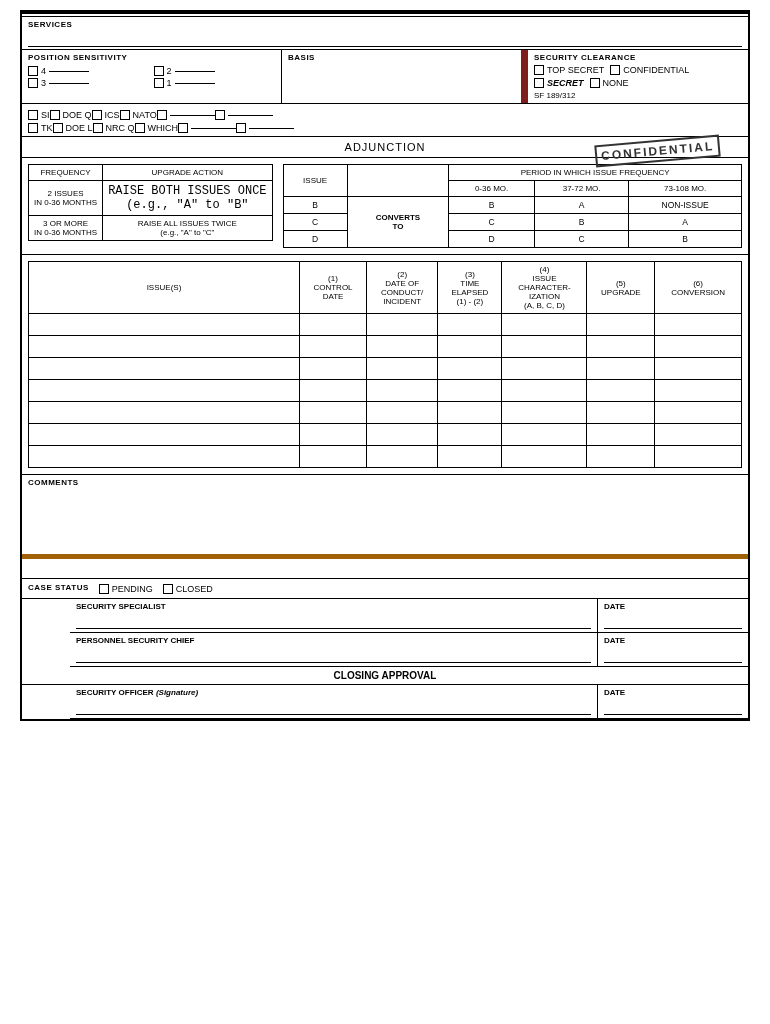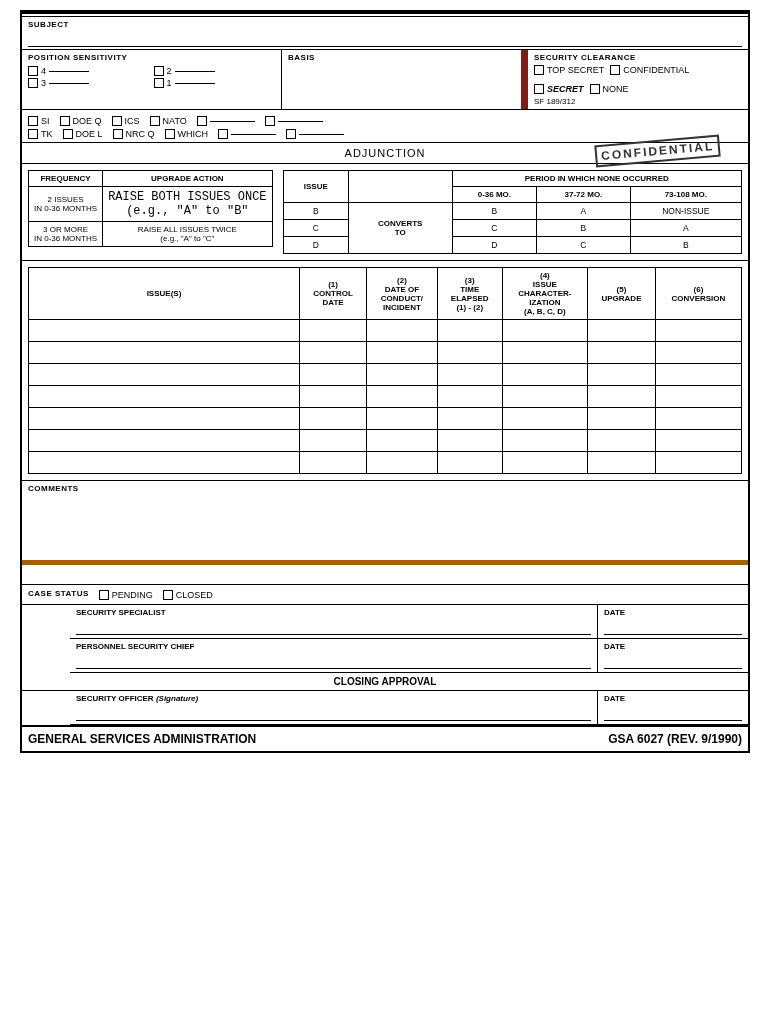--- a/index.html
+++ b/index.html
@@ -93,21 +93,20 @@
     .italic { font-style: italic; }
     .bold { font-weight: bold; }
 
     
     .special-clearance {
       border-bottom: 1px solid #000;
       padding: 3px 6px;
     }
     .sc-row {
       display: flex;
-      gap: 10px;
       margin-top: 3px;
       flex-wrap: wrap;
     }
 
     
     .adjunction-header {
       text-align: center;
       padding: 4px;
       border-bottom: 1px solid #000;
       font-weight: normal;
@@ -135,21 +134,21 @@
       width: 100%;
     }
     table td, table th {
       border: 1px solid #000;
       padding: 3px 5px;
       font-size: 8.5px;
       text-align: center;
       vertical-align: middle;
     }
     table th {
-      font-weight: bold;
+      font-weight: normal;
       font-size: 8px;
     }
 
     
     .issues-section {
       border-bottom: 1px solid #000;
       padding: 0;
     }
     .issues-table-wrap {
       padding: 6px;
@@ -257,21 +256,21 @@
 
 <div class="page-wrapper">
   <div class="confidential-stamp">CONFIDENTIAL</div>
 
   <div class="page">
 
     <div style="border-top: 2px solid #000; border-bottom: 1px solid #000; height: 5px; background: #fff;"></div>
 
 
     <div class="subject-section">
-      <div class="label-small">SUBJECT</div>
+      <div class="label-small">SERVICES</div>
       <input class="subject-input" type="text" style="">
     </div>
 
     <div class="pos-basis-sec">
 
       <div class="pos-sens">
         <div class="label-small">POSITION SENSITIVITY</div>
         <div class="checkbox-grid" style="margin-top:4px;">
           <div class="checkbox-item">
             <span class="checkbox-box"></span>
@@ -305,21 +304,21 @@
         <div style="display:flex; gap:6px; margin-top:3px;">
           <div class="checkbox-item">
             <span class="checkbox-box"></span>
             <span>TOP SECRET</span>
           </div>
           <div class="checkbox-item">
             <span class="checkbox-box"></span>
             <span>CONFIDENTIAL</span>
           </div>
         </div>
-        <div style="display:flex; gap:6px; margin-top:9px;">
+        <div style="display:flex; gap:6px; margin-top:3px;">
           <div class="checkbox-item">
             <span class="checkbox-box"></span>
             <span class="italic bold">SECRET</span>
           </div>
           <div class="checkbox-item">
             <span class="checkbox-box"></span>
             <span>NONE</span>
           </div>
         </div>
         <div class="sf-num">SF 189/312</div>
@@ -408,21 +407,21 @@
             </tbody>
           </table>
         </div>
 
         <div class="adj-right">
           <table>
             <thead>
               <tr>
                 <th rowspan="2">ISSUE</th>
                 <th rowspan="2"></th>
-                <th colspan="3">PERIOD IN WHICH NONE OCCURRED</th>
+                <th colspan="3">PERIOD IN WHICH ISSUE FREQUENCY</th>
               </tr>
               <tr>
                 <th>0-36 MO.</th>
                 <th>37-72 MO.</th>
                 <th>73-108 MO.</th>
               </tr>
             </thead>
             <tbody>
               <tr>
                 <td>B</td>
@@ -586,18 +585,14 @@
           <span class="italic"> (<span>Signature</span>)</span>
         </div>
         <div class="sig-line"></div>
       </div>
       <div class="sig-date">
         <div class="sig-label">DATE</div>
         <div class="sig-line"></div>
       </div>
     </div>
 
-    <div class="footer">
-      <span class="footer-left">GENERAL SERVICES ADMINISTRATION</span>
-      <span class="footer-right">GSA 6027 (REV. 9/1990)</span>
-    </div>
   </div>
 </div>
 
 </body></html>

